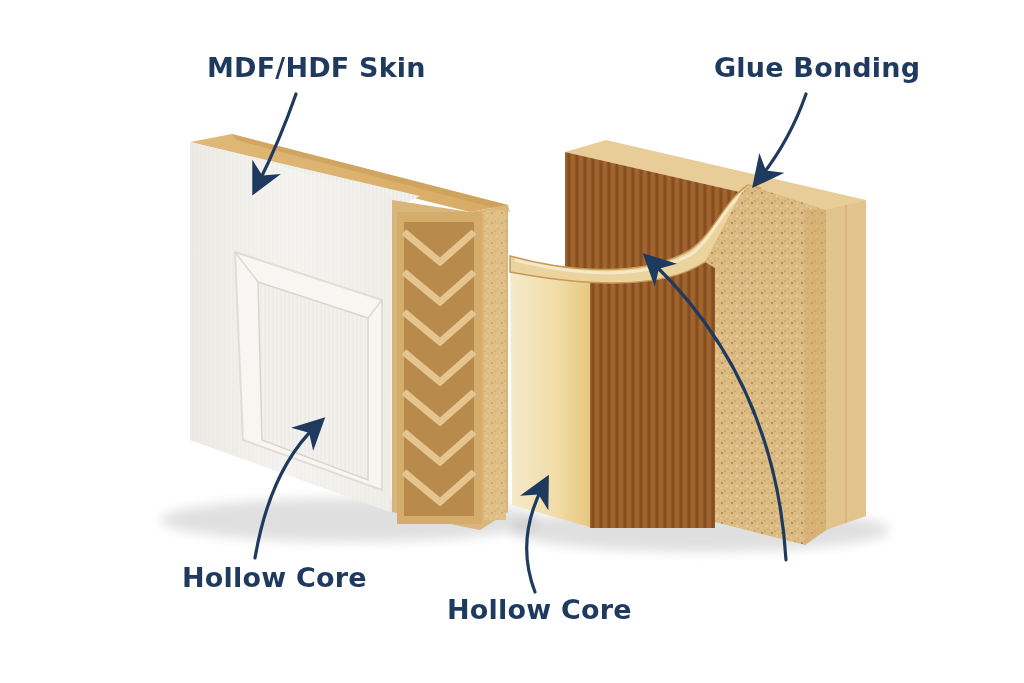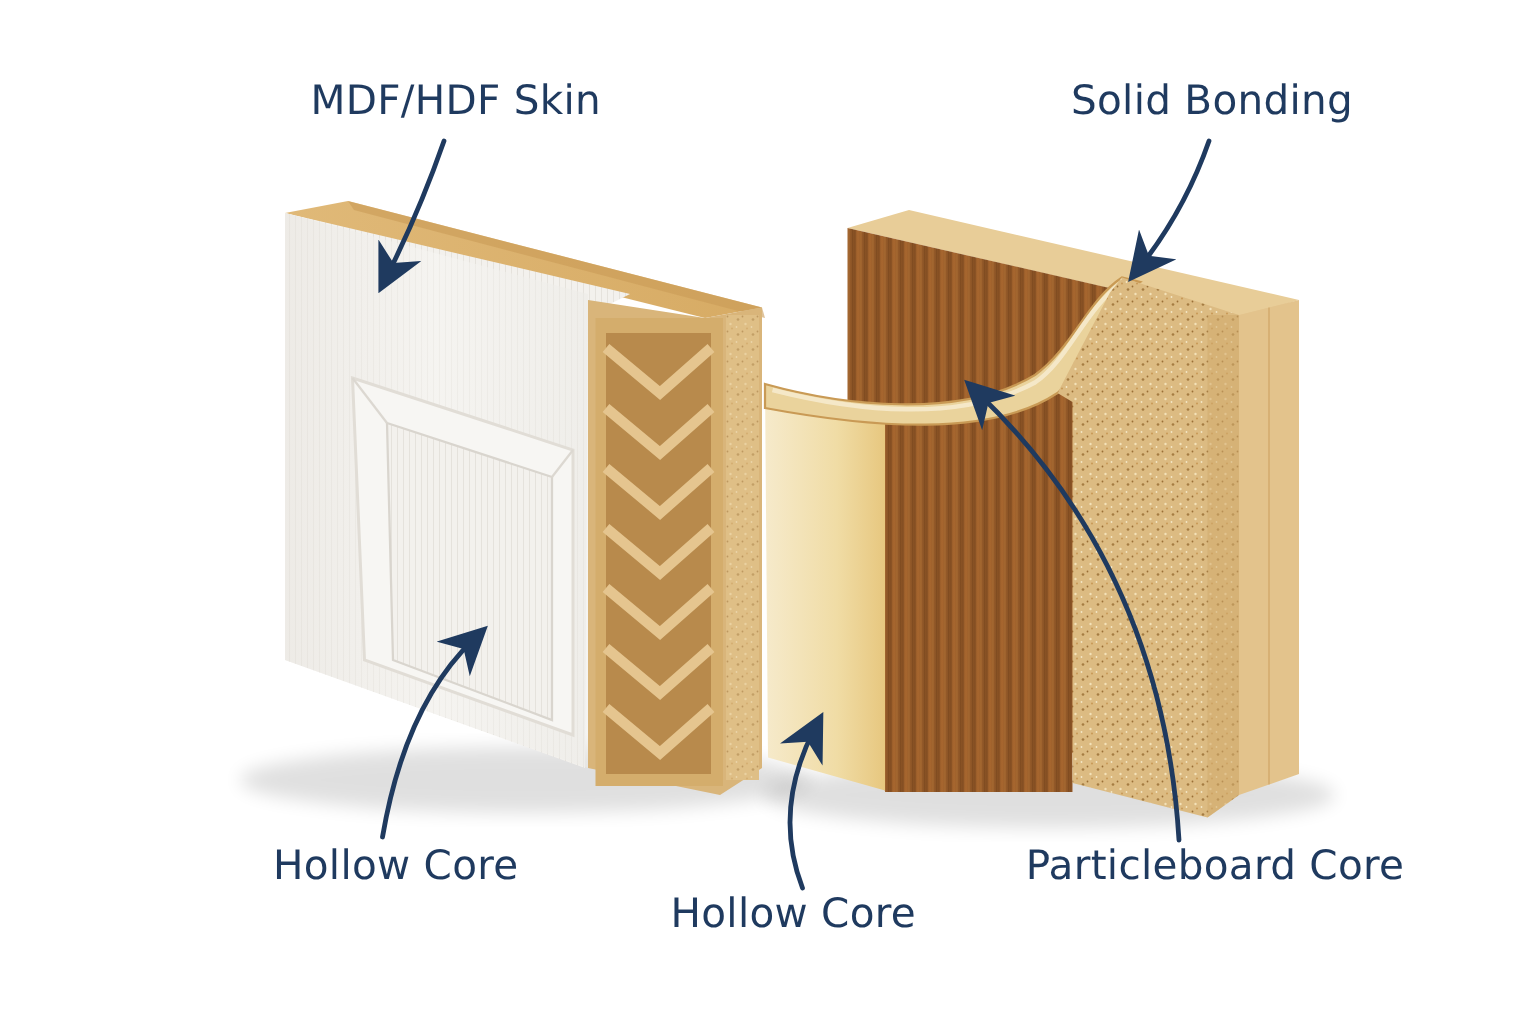--- a/index.html
+++ b/index.html
@@ -1,18 +1,18 @@
 <!DOCTYPE html>
 <html><head>
 <meta charset="utf-8">
 <style>
   html, body { margin: 0; padding: 0; background: #ffffff; }
   body { width: 1024px; height: 683px; position: relative; overflow: hidden;
          font-family: "DejaVu Sans", sans-serif; }
-  .label { position: absolute; color: #1f3a5f; font-weight: normal; font-size: 27px;
+  .label { position: absolute; color: #1f3a5f; font-weight: bold; font-size: 27px;
            letter-spacing: 0.2px; white-space: nowrap; line-height: 1.15; }
   .label.center { text-align: center; }
   svg.art { position: absolute; left: 0; top: 0; }
 </style>
 </head>
 <body>
 
 <svg class="art" width="1024" height="683" viewBox="0 0 1024 683">
   <defs>
     <linearGradient id="whiteFace" x1="0" y1="0" x2="1" y2="0">
@@ -114,18 +114,17 @@
   <g fill="none" stroke="#1f3a5f" stroke-width="3.2" stroke-linecap="round" marker-end="url(#arrowhead)">
     <path d="M296,94 Q280,140 258,184"></path>
     <path d="M806,94 Q790,140 760,178"></path>
     <path d="M255,558 Q270,470 316,426"></path>
     <path d="M535,592 Q515,540 543,486"></path>
     <path d="M786,560 Q775,380 652,262"></path>
   </g>
 </svg>
 
 <div class="label" style="left:207px; top:52px;">MDF/HDF Skin</div>
-<div class="label" style="left:714px; top:52px;">Solid Bonding</div>
+<div class="label" style="left:714px; top:52px;">Glue Bonding</div>
 <div class="label" style="left:182px; top:562px;">Hollow Core</div>
 <div class="label" style="left:447px; top:594px;">Hollow Core</div>
 <div class="label center" style="left:660px; top:562px; width:300px;">
-  <div>Particleboard Core</div>
 </div>
 
 </body></html>

